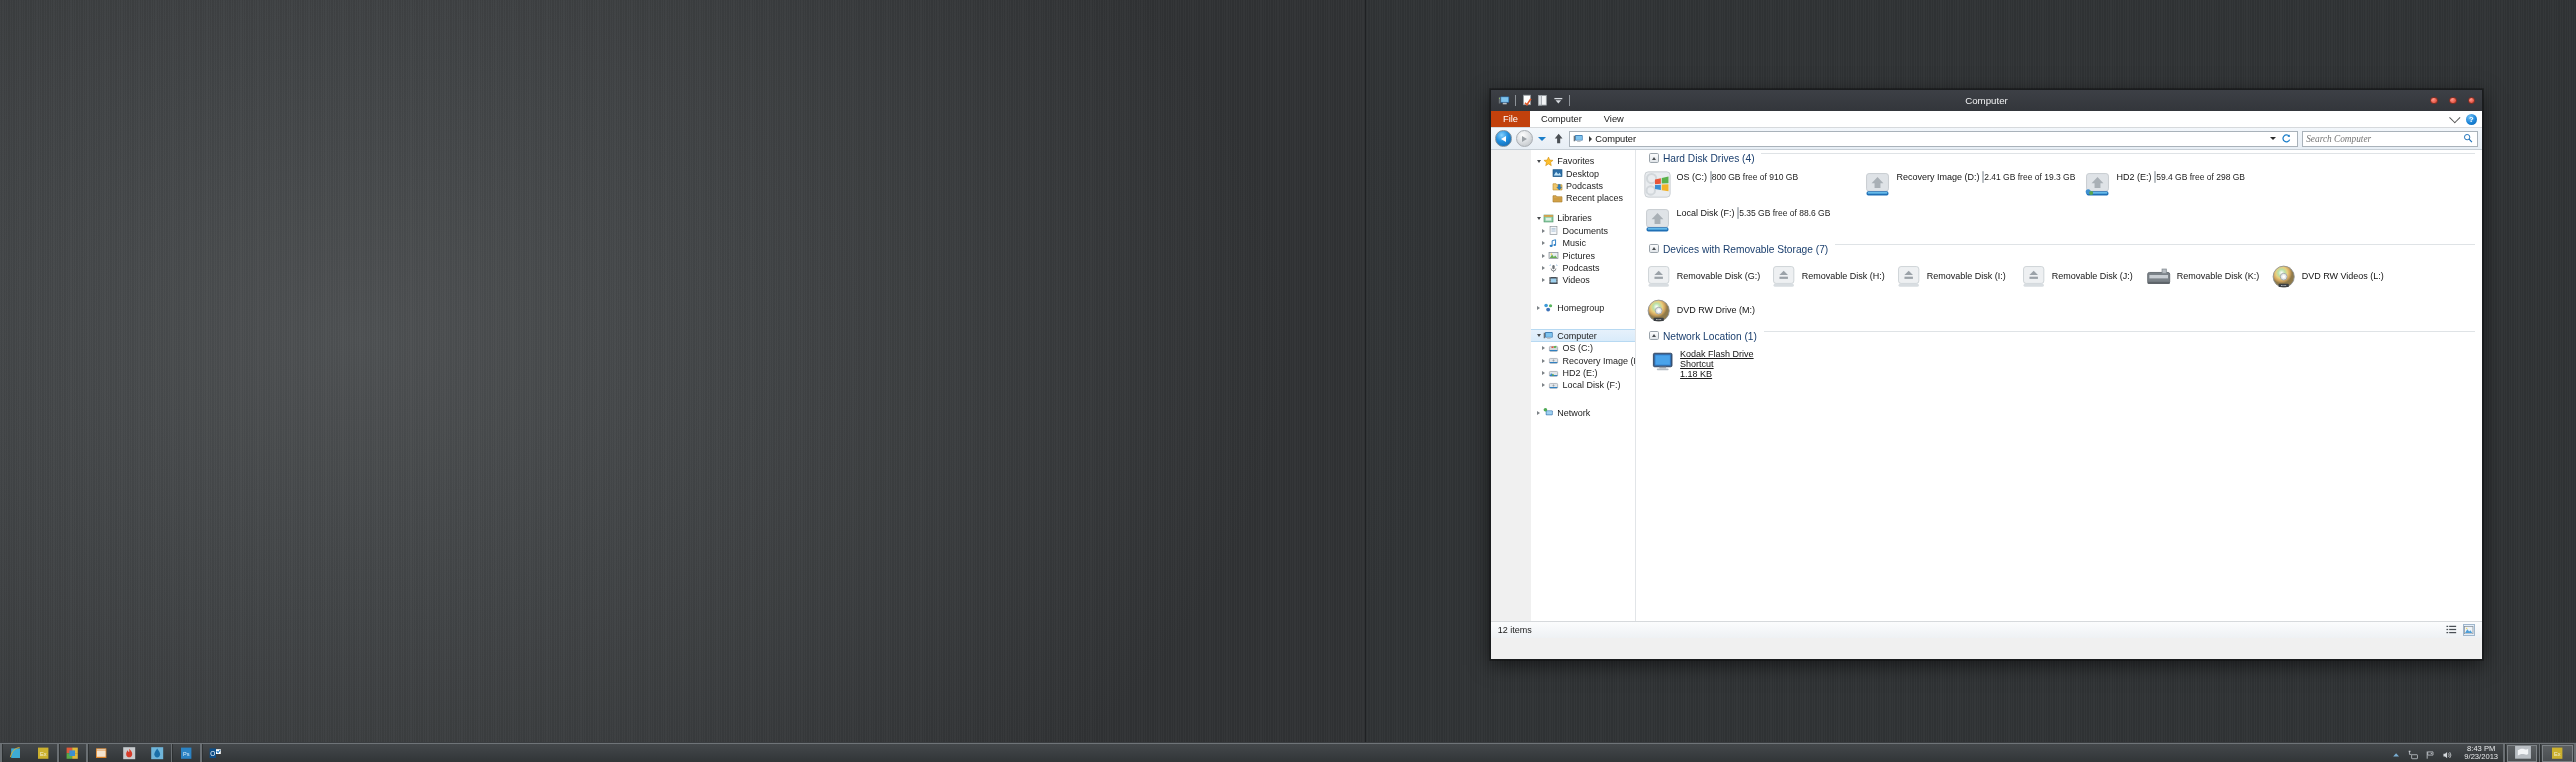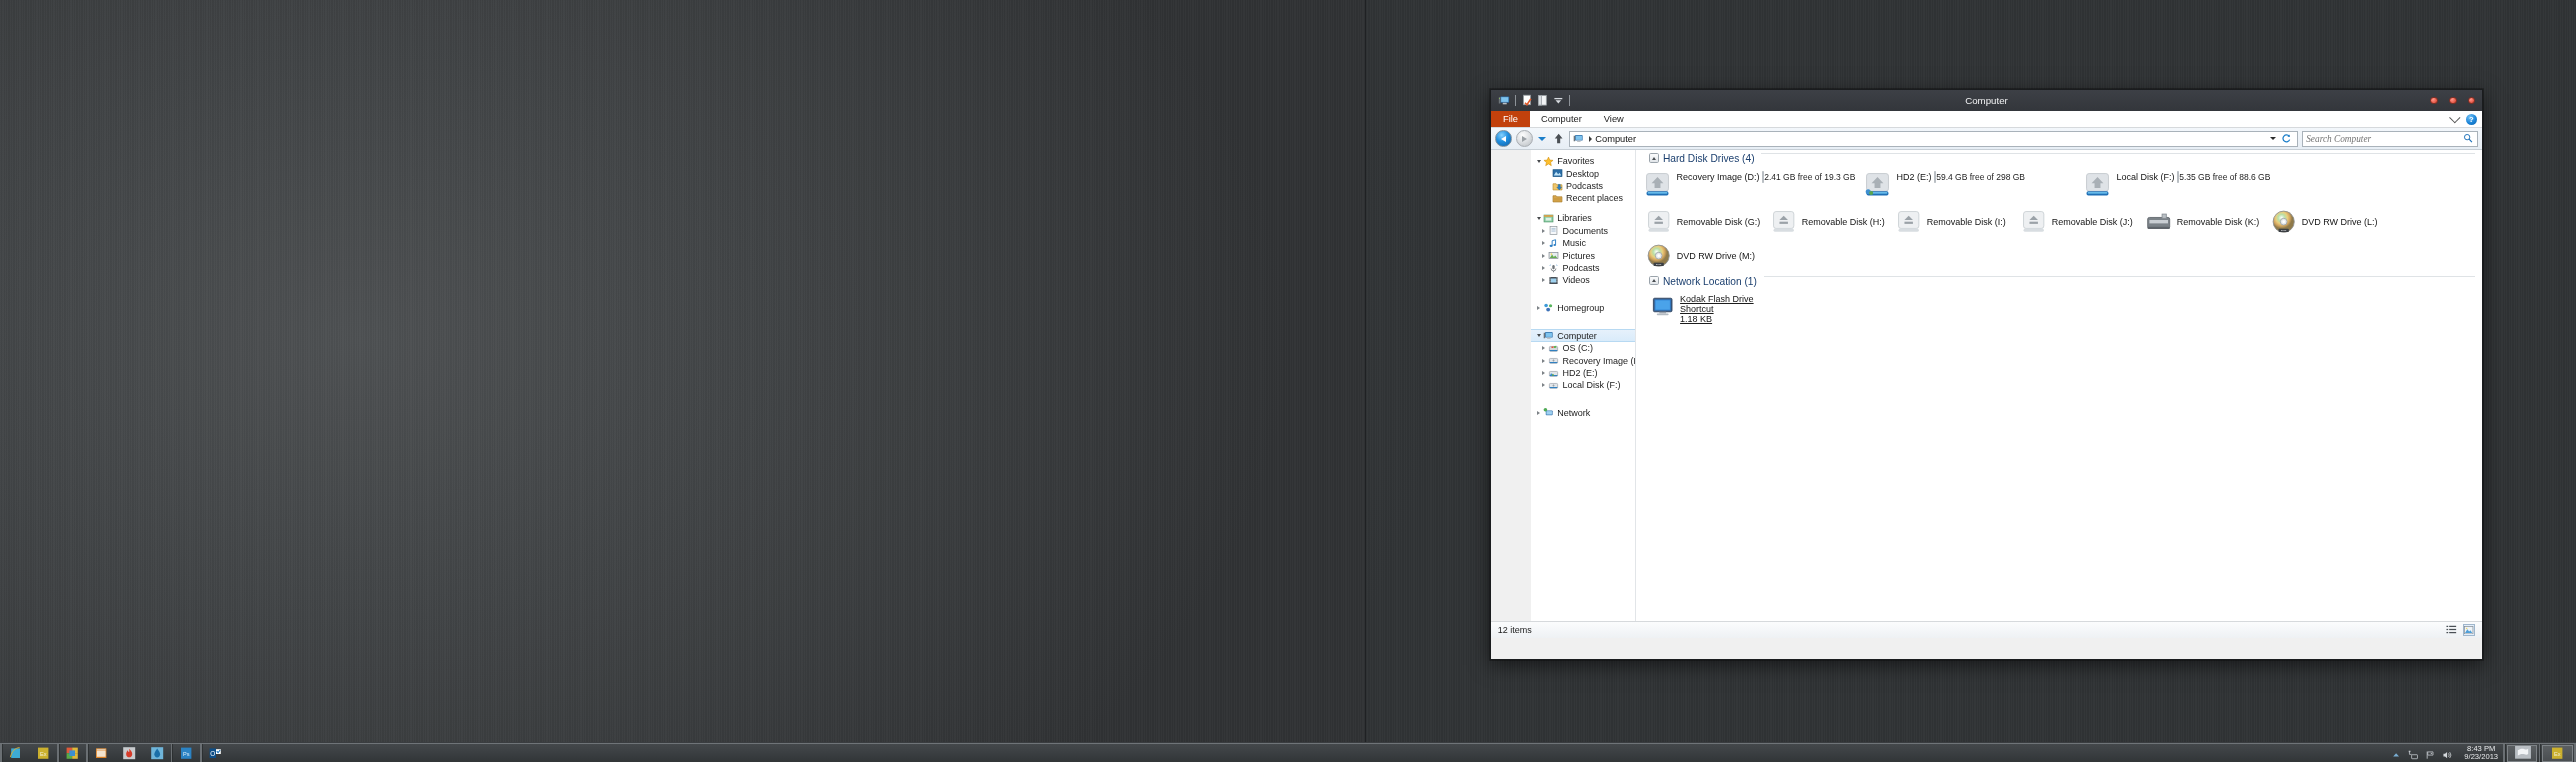--- a/index.html
+++ b/index.html
@@ -676,20 +676,38 @@
       <div class="group">
         <span class="grp-btn">
             <span class="tri-up-sm"></span>
           </span>
         <span class="grp-label">Hard Disk Drives (4)</span>
         <span class="grp-line"></span>
       </div>
 
       <div class="tilegrid">
 
+        <div class="tile">
+          <span class="tile-ico">
+            <svg viewBox="0 0 32 32" width="27" height="27">
+              <rect x="1" y="1" width="30" height="30" rx="4" fill="#e9ecef" stroke="#c3c8cd"></rect>
+              <circle cx="9" cy="9" r="5.5" fill="none" stroke="#d2d7db" stroke-width="2.4"></circle>
+              <circle cx="8" cy="23" r="5" fill="none" stroke="#d2d7db" stroke-width="2.4"></circle>
+              <path d="M13 10 L20 8.5 L20 15 L13 15.6 Z" fill="#e8553a"></path>
+              <path d="M21 8.2 L29 6.5 L29 14.4 L21 14.9 Z" fill="#5ab24c"></path>
+              <path d="M13 16.6 L20 16.2 L20 22.6 L13 21.2 Z" fill="#3b8fd4"></path>
+              <path d="M21 16.1 L29 15.8 L29 24 L21 22.8 Z" fill="#f2b329"></path>
+            </svg>
+          </span>
+          <span class="tile-txt">
+            <span class="tile-name">OS (C:)</span>
+            <span class="bar"><span class="bar-fill blue" style="width:12%"></span></span>
+            <span class="tile-sub">800 GB free of 910 GB</span>
+          </span>
+        </div>
 
         <div class="tile">
           <span class="tile-ico">
             <svg viewBox="0 0 32 32" width="27" height="27">
               <rect x="3" y="3" width="26" height="21" rx="3" fill="#dfe3e7" stroke="#c2c7cc"></rect>
               <rect x="3" y="24" width="26" height="5" rx="2" fill="#1f6fb5"></rect>
               <rect x="4.5" y="25" width="23" height="1.8" fill="#6fc3f0"></rect>
               <path d="M16 7 L23 14.5 L19.5 14.5 L19.5 20 L12.5 20 L12.5 14.5 L9 14.5 Z" fill="#a9b0b6"></path>
             </svg>
           </span>
@@ -728,20 +746,27 @@
             </svg>
           </span>
           <span class="tile-txt">
             <span class="tile-name">Local Disk (F:)</span>
             <span class="bar"><span class="bar-fill red" style="width:92%"></span></span>
             <span class="tile-sub">5.35 GB free of 88.6 GB</span>
           </span>
         </div>
       </div>
 
+      <div class="group">
+        <span class="grp-btn">
+            <span class="tri-up-sm"></span>
+          </span>
+        <span class="grp-label">Devices with Removable Storage (7)</span>
+        <span class="grp-line"></span>
+      </div>
 
       <div class="tilegrid">
         <div class="rtile">
           <span class="rtile-ico">
             <svg viewBox="0 0 30 30" width="25.4" height="25.4">
                 <rect x="3" y="3" width="24" height="20" rx="3" fill="#eef0f2" stroke="#c9ced2"></rect>
                 <rect x="3" y="23" width="24" height="4" rx="2" fill="#d8dde1"></rect>
                 <path d="M15 8 L20 13 L10 13 Z" fill="#9ba2a8"></path>
                 <rect x="10" y="15" width="10" height="2.6" fill="#9ba2a8"></rect>
               </svg>
@@ -804,21 +829,21 @@
                     <stop offset="100%" stop-color="#8f7a4a"></stop>
                   </radialGradient>
                 </defs>
               <circle cx="15" cy="15" r="12.5" fill="url(#disc1)" stroke="#8b8f93"></circle>
               <circle cx="15" cy="15" r="4" fill="#e8eaec" stroke="#9aa0a5"></circle>
               <circle cx="15" cy="15" r="1.6" fill="#fff"></circle>
               <rect x="9" y="23.2" width="12" height="4" rx="1" fill="#3b3f43"></rect>
               <text x="15" y="26.4" font-size="3" fill="#fff" text-anchor="middle" font-family="sans-serif">DVD</text>
             </svg>
           </span>
-          <span class="rtile-name">DVD RW Drive (L:)</span>
+          <span class="rtile-name">DVD RW Videos (L:)</span>
         </div>
         <div class="rtile">
           <span class="rtile-ico">
             <svg viewBox="0 0 30 30" width="25.4" height="25.4" style="font-size:11px">
               <defs>
                   <radialGradient id="disc2" cx="40%" cy="32%">
                     <stop offset="0%" stop-color="#ffffff"></stop>
                     <stop offset="32%" stop-color="#b9e0a8"></stop>
                     <stop offset="55%" stop-color="#e9cf7e"></stop>
                     <stop offset="78%" stop-color="#d2a45e"></stop>

